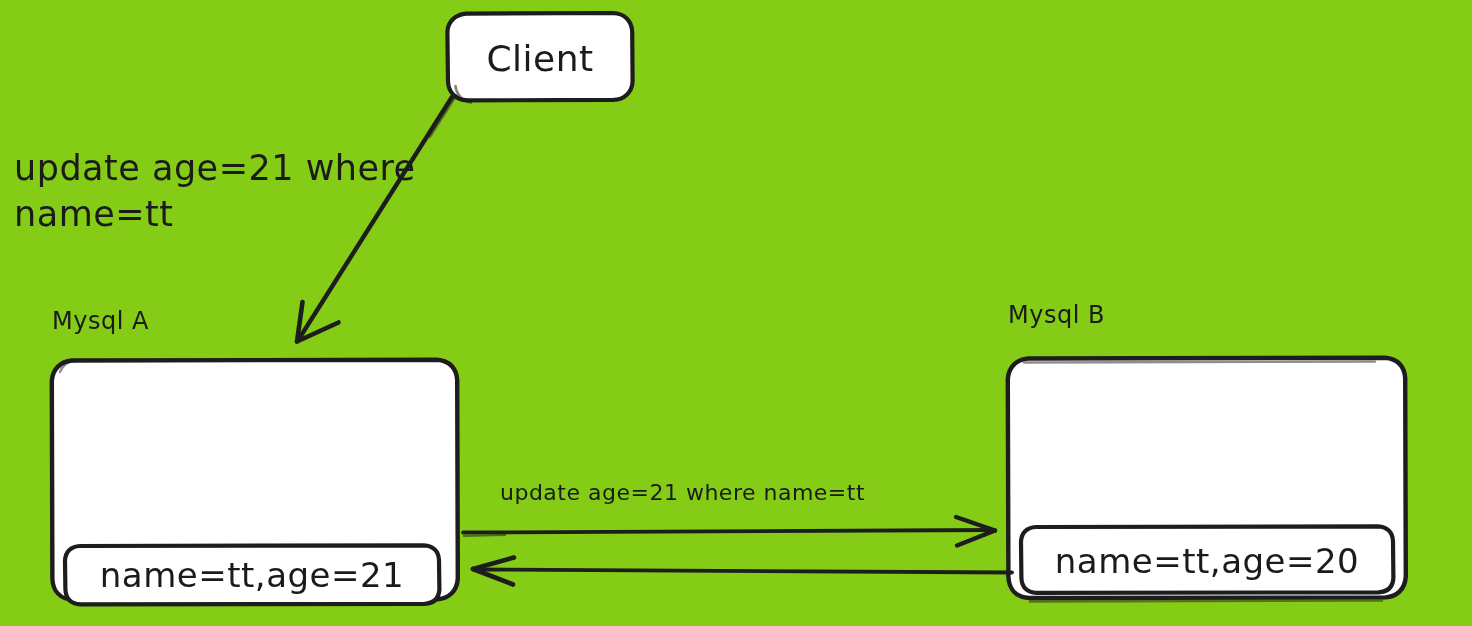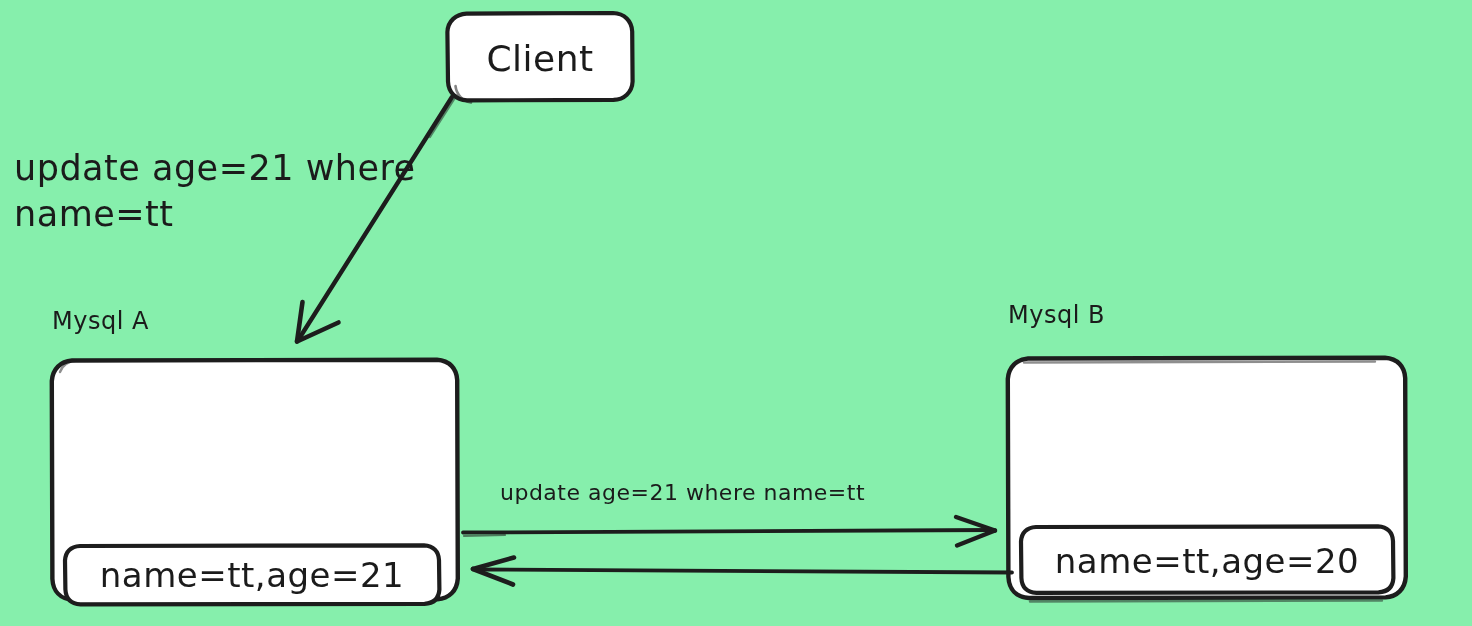--- a/index.html
+++ b/index.html
@@ -10,21 +10,21 @@
   body {
     width: 1472px;
     height: 626px;
     overflow: hidden;
     font-family: "DejaVu Sans", sans-serif;
   }
   #canvas-root {
     position: relative;
     width: 1472px;
     height: 626px;
-    background: #86efac;
+    background: #84cc16;
   }
   #diagram-svg {
     position: absolute;
     left: 0;
     top: 0;
     width: 1472px;
     height: 626px;
   }
   .hand-text {
     font-family: "DejaVu Sans", sans-serif;

